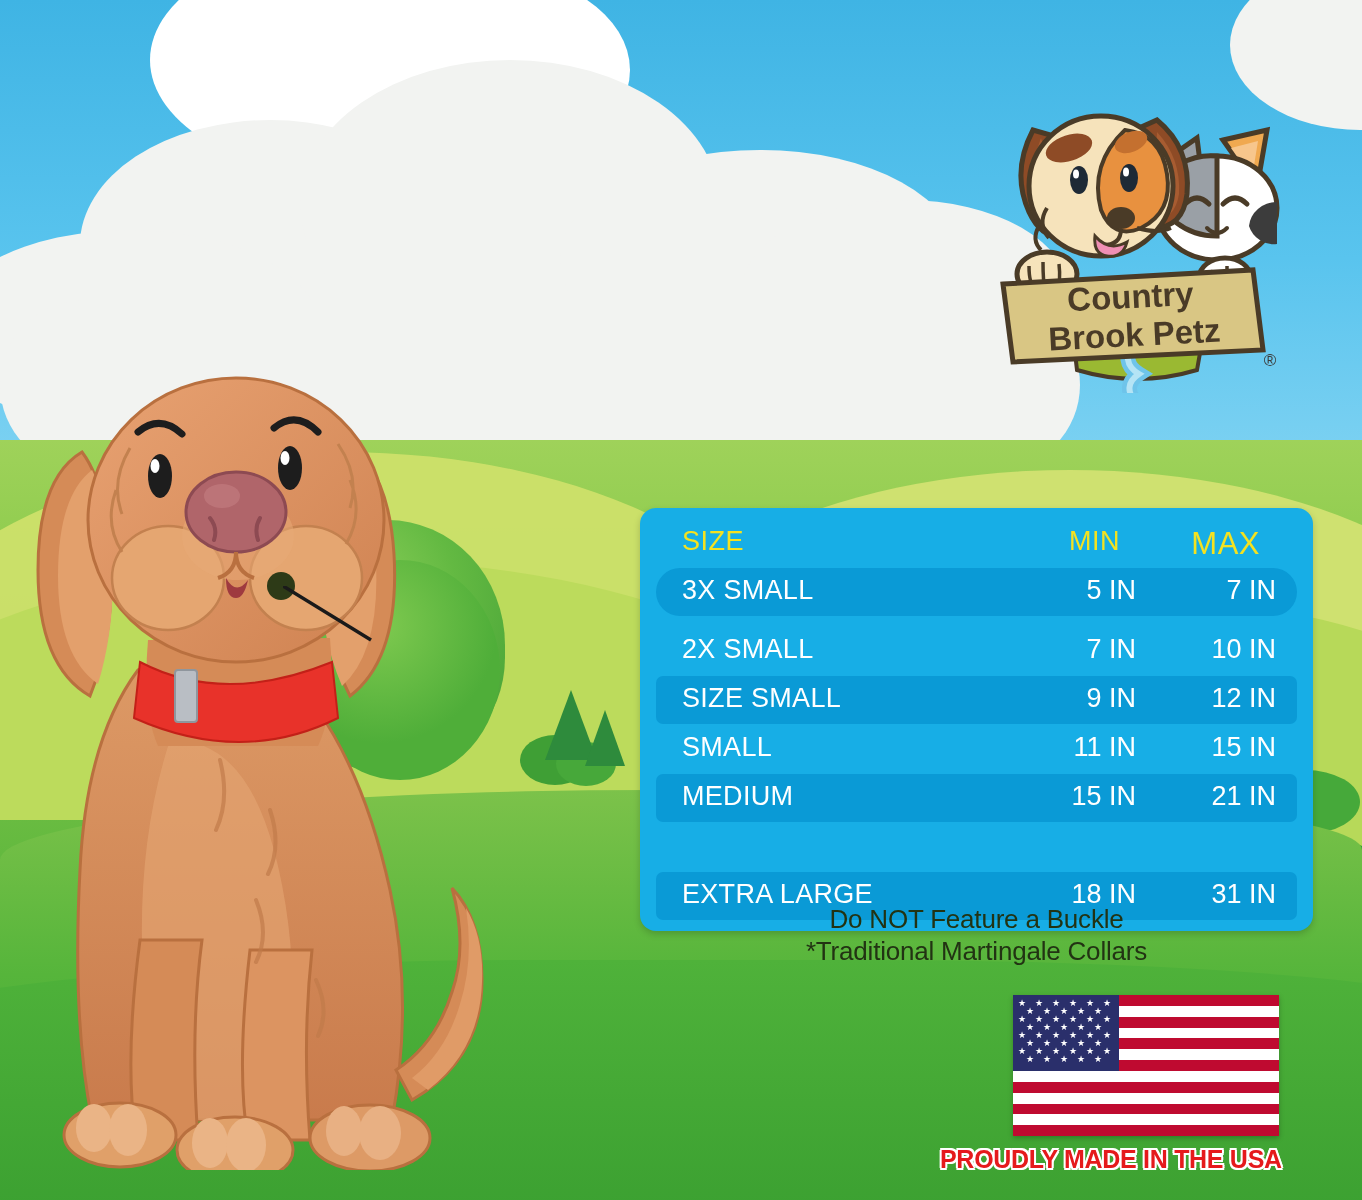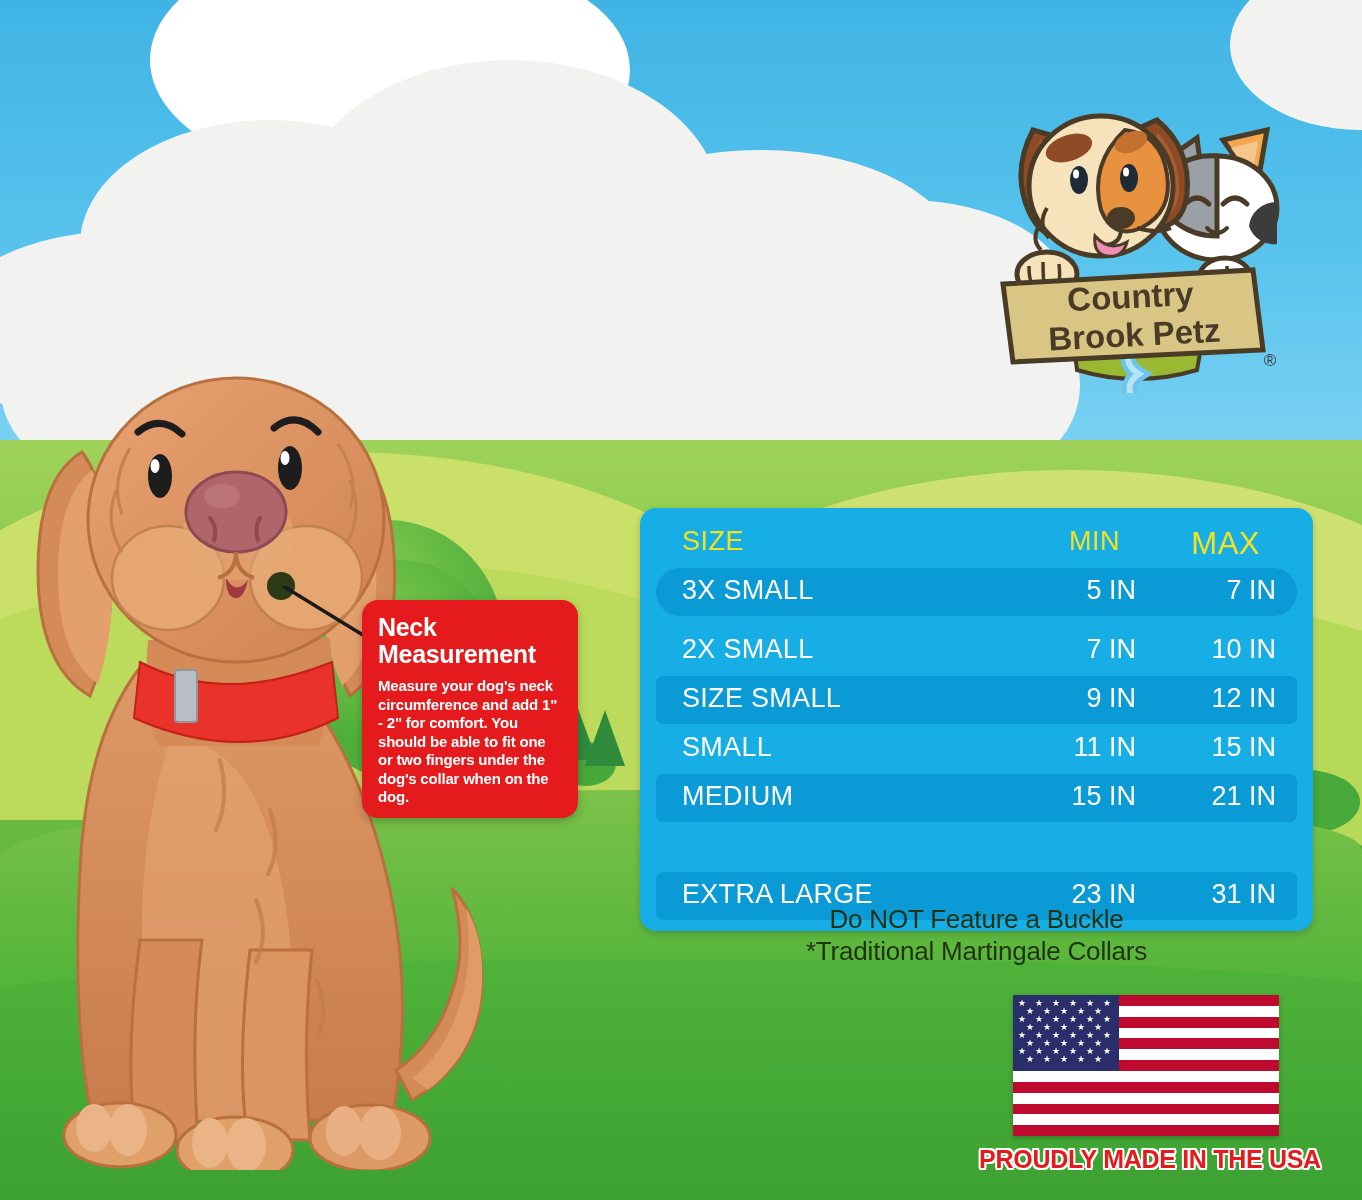--- a/index.html
+++ b/index.html
@@ -182,21 +182,21 @@
   .flag{
     position:absolute;left:0;top:0;width:266px;height:141px;
     background:#ffffff;
     box-shadow:0 2px 5px rgba(0,0,0,.25);
     overflow:hidden;
   }
   .stripe{position:absolute;left:0;width:266px;height:10.85px;background:#bf0a30;}
   .canton{position:absolute;left:0;top:0;width:106px;height:76px;background:#2a2f6b;}
   .star{position:absolute;color:#fff;font-size:9px;line-height:9px;}
   .usa-text{
-    position:absolute;left:940px;top:1145px;width:420px;text-align:center;
+    position:absolute;left:940px;top:1145px;width:420px;text-align:left;
     color:#e51a1c;font-size:25px;font-weight:bold;letter-spacing:-.3px;
     text-shadow:
       -1.6px -1.6px 0 #fff, 1.6px -1.6px 0 #fff,
       -1.6px  1.6px 0 #fff, 1.6px  1.6px 0 #fff,
        0 -2px 0 #fff, 0 2px 0 #fff, -2px 0 0 #fff, 2px 0 0 #fff;
     white-space:nowrap;
   }
 </style>
 </head>
 <body>
@@ -366,24 +366,20 @@
 
       <path d="M206 238 q10 18 22 2 q-4 18 -12 18 q-10 0 -10 -20 z" fill="#9e3a3f"></path>
     </svg>
   </div>
 
   <div class="pointer-dot"></div>
   <svg class="pointer-line" viewBox="0 0 90 56">
     <line x1="0" y1="0" x2="88" y2="54" stroke="#1a1a1a" stroke-width="3.5"></line>
   </svg>
 
-  <div class="callout">
-    <h2>Neck Measurement</h2>
-    <p>Measure your dog's neck circumference and add 1" - 2" for comfort. You should be able to fit one or two fingers under the dog's collar when on the dog.</p>
-  </div>
 
   <div class="panel">
     <div class="thead">
       <div class="c1">SIZE</div>
       <div class="hd-min">MIN</div>
       <div class="hd-max">MAX</div>
     </div>
 
     <div class="row alt" style="top:60px;border-radius:24px;">
       <span class="cell-size">3X SMALL</span>
@@ -405,21 +401,21 @@
       <span class="cell-min">11 IN</span>
       <span class="cell-max">15 IN</span>
     </div>
     <div class="row alt" style="top:266px;">
       <span class="cell-size">MEDIUM</span>
       <span class="cell-min">15 IN</span>
       <span class="cell-max">21 IN</span>
     </div>
     <div class="row alt" style="top:364px;">
       <span class="cell-size">EXTRA LARGE</span>
-      <span class="cell-min">23 IN</span>
+      <span class="cell-min">18 IN</span>
       <span class="cell-max">31 IN</span>
     </div>
   </div>
 
   <div class="note">
     <div>Do NOT Feature a Buckle</div>
     <div>*Traditional Martingale Collars</div>
   </div>
 
   <div class="flagwrap">

